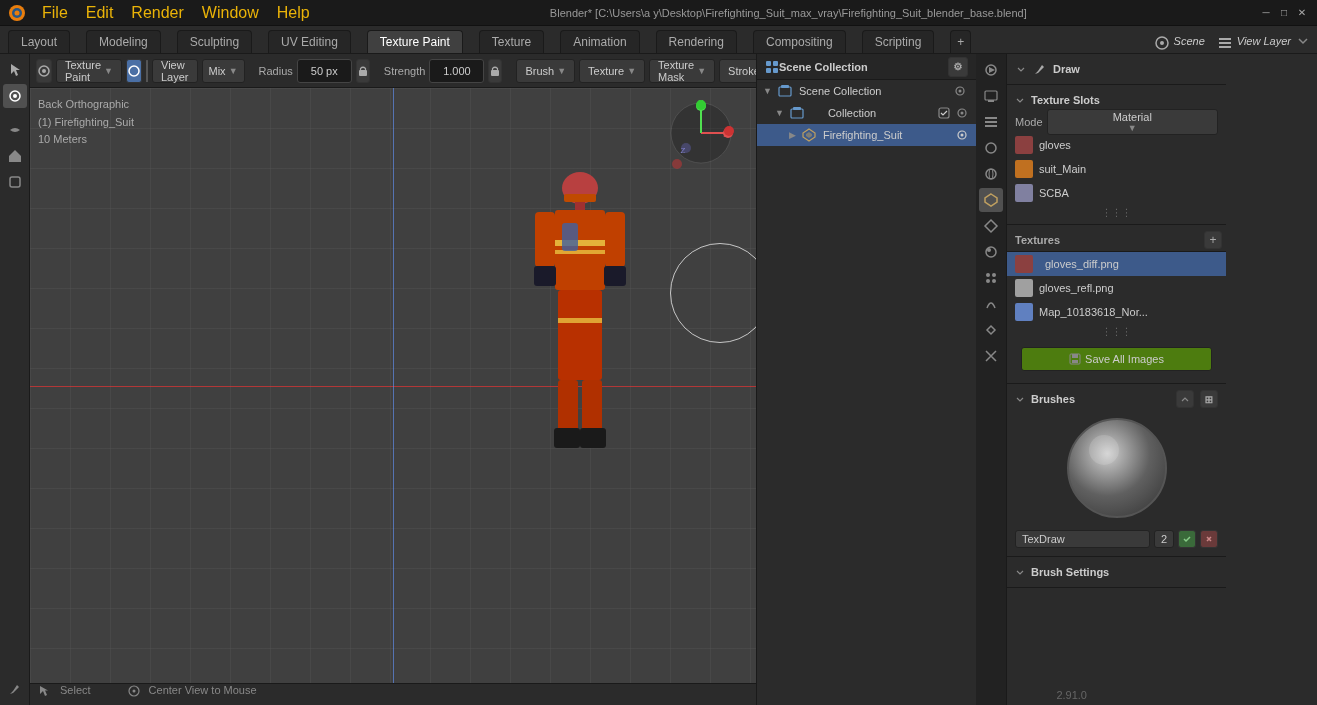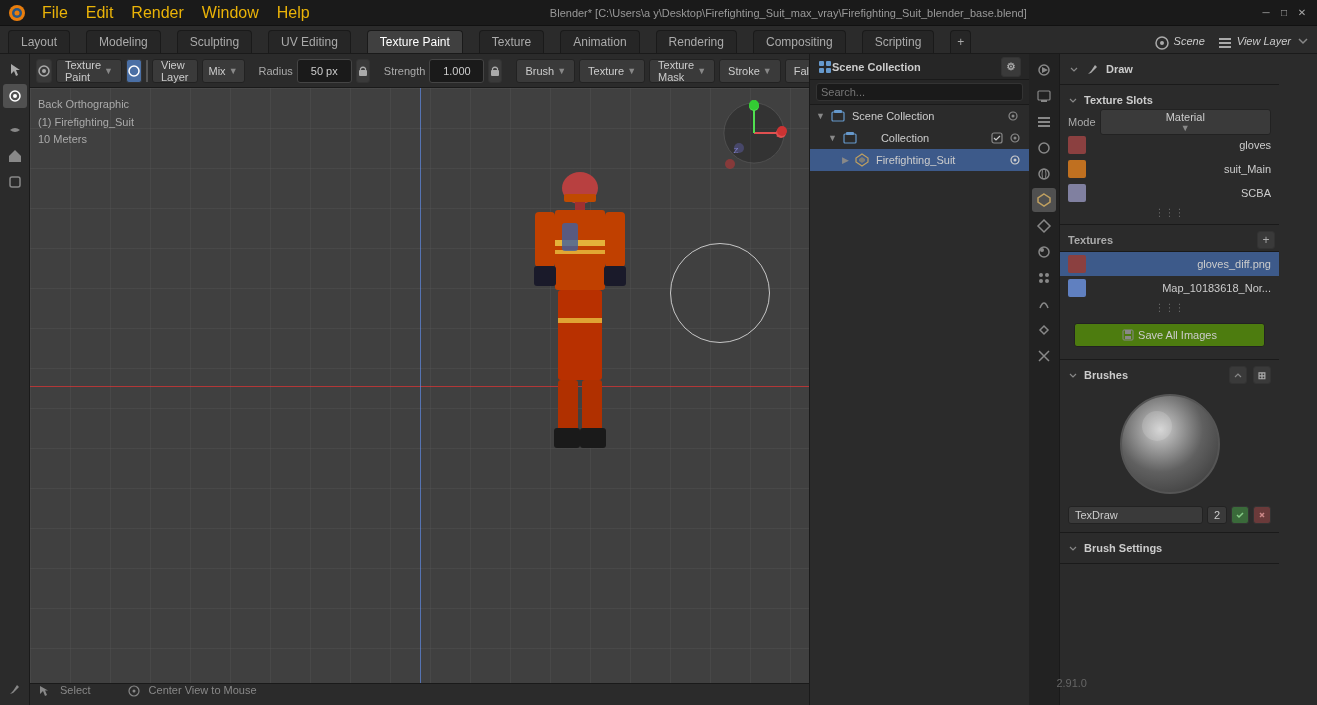--- a/index.html
+++ b/index.html
@@ -315,21 +315,20 @@
     }
 
     
     .texture-slot-row {
       height: 24px;
       display: flex;
       align-items: center;
       padding: 0 8px;
       gap: 6px;
       cursor: pointer;
-      text-align: right;
     }
     .texture-slot-row.active { background: #3d5a8a; gap: 12px; }
     .texture-thumb {
       width: 18px; height: 18px;
       border-radius: 2px;
       flex-shrink: 0;
     }
     .texture-name {
       flex: 1;
       font-size: 11px;
@@ -436,21 +435,21 @@
     .ppanel-icon {
       width: 24px; height: 24px;
       display: flex; align-items: center; justify-content: center;
       font-size: 12px; color: #888; cursor: pointer; border-radius: 3px;
     }
     .ppanel-icon.active { background: #505050; color: #fff; }
 
     .full-right {
       display: flex;
       flex-direction: row;
-      width: 508px;
+      width: 561px;
     }
   </style>
 </head>
 <body>
 
 <div class="top-bar">
 
   <div style="width:18px;height:18px;margin-right:4px;">
     <svg width="18" height="18" viewBox="0 0 18 18">
       <circle cx="9" cy="9" r="8" fill="#e87d0d"></circle>
@@ -718,23 +717,20 @@
           <rect x="1" y="1" width="5" height="5" fill="#6699cc" rx="1"></rect>
           <rect x="8" y="1" width="5" height="5" fill="#6699cc" rx="1"></rect>
           <rect x="1" y="8" width="5" height="5" fill="#6699cc" rx="1"></rect>
           <rect x="8" y="8" width="5" height="5" fill="#6699cc" rx="1"></rect>
         </svg>
         <span>Scene Collection</span>
         <div style="flex:1;"></div>
         <div class="toolbar-icon-btn" style="width:20px;height:20px;font-size:10px;">⚙</div>
       </div>
 
-      <div style="padding:3px 6px;background:#262626;border-bottom:1px solid #1a1a1a;">
-        <input type="text" placeholder="Search..." style="width: 100%; background: rgb(26, 26, 26); border: 1px solid rgb(51, 51, 51); border-radius: 3px; color: rgb(204, 204, 204); font-size: 11px; padding: 2px 4px;">
-      </div>
 
       <div style="flex:1;overflow-y:auto;background:#2b2b2b;">
 
         <div class="outliner-row" style="padding-left:6px;">
           <span style="font-size:9px;color:#888;margin-right:2px;">▼</span>
           <svg width="14" height="14" viewBox="0 0 14 14">
             <rect x="1" y="3" width="12" height="9" rx="1" fill="none" stroke="#6699cc" stroke-width="1.2"></rect>
             <rect x="3" y="1" width="8" height="3" rx="1" fill="#6699cc"></rect>
           </svg>
           <span style="margin-left:3px;">Scene Collection</span>
@@ -902,20 +898,24 @@
       <div class="props-section">
 
         <div style="display:flex;align-items:center;padding:2px 4px 2px 8px;border-bottom:1px solid #1a1a1a;">
           <span style="flex:1;font-size:11px;color:#aaa;font-weight:bold;">Textures</span>
           <div class="toolbar-icon-btn" style="width:18px;height:18px;font-size:12px;">+</div>
         </div>
 
         <div class="texture-slot-row active">
           <div class="texture-thumb" style="background:#8b4040;"></div>
           <span class="texture-name">gloves_diff.png</span>
+        </div>
+        <div class="texture-slot-row">
+          <div class="texture-thumb" style="background:#a0a0a0;"></div>
+          <span class="texture-name">gloves_refl.png</span>
         </div>
         <div class="texture-slot-row">
           <div class="texture-thumb" style="background:#6080c0;"></div>
           <span class="texture-name">Map_10183618_Nor...</span>
         </div>
 
         <div style="padding:2px 8px;display:flex;align-items:center;justify-content:center;">
           <span style="font-size:10px;color:#666;">⋮⋮⋮</span>
         </div>
 
@@ -976,13 +976,13 @@
           <span>Brush Settings</span>
         </div>
       </div>
 
     </div>
 
   </div>
 
 </div>
 
-<div style="position:fixed;bottom:16px;right:230px;font-size:11px;color:#666;pointer-events:none;">2.91.0</div>
+<div style="position:fixed;bottom:4px;right:230px;font-size:11px;color:#666;pointer-events:none;">2.91.0</div>
 
 </body></html>

